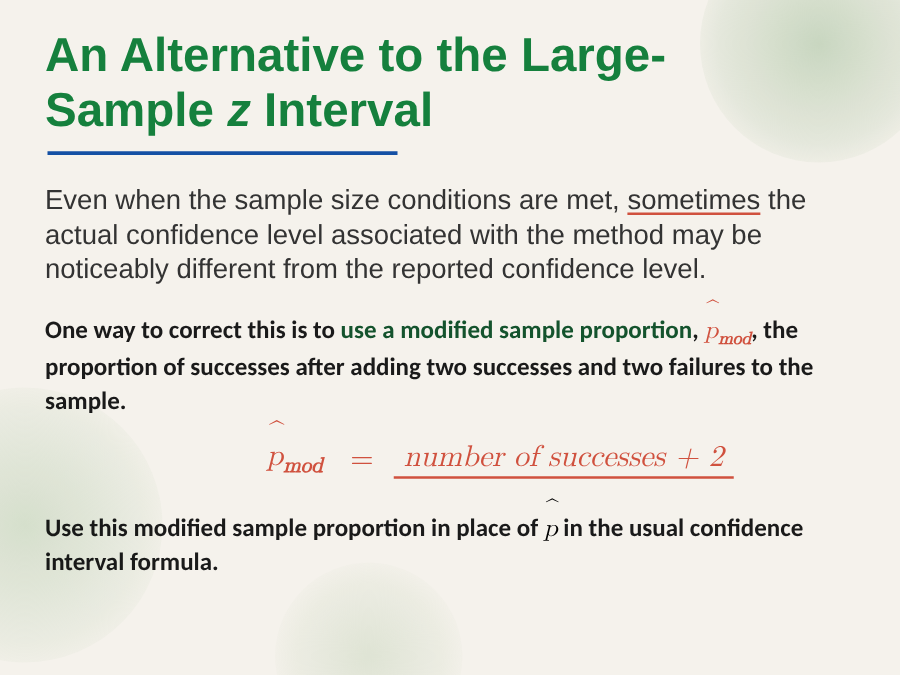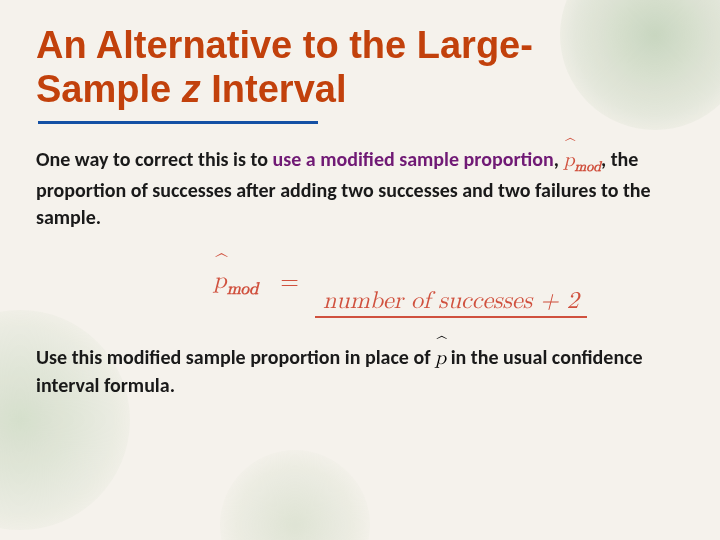--- a/index.html
+++ b/index.html
@@ -28,21 +28,21 @@
   .d1 { left: 560px; top: -60px; width: 190px; height: 190px;
         background: radial-gradient(circle at 50% 50%, rgba(190,214,188,0.7) 0%, rgba(190,214,188,0.25) 60%, rgba(190,214,188,0) 80%); }
   .d2 { left: -90px;  top: 310px; width: 220px; height: 220px;
         background: radial-gradient(circle at 50% 50%, rgba(200,222,198,0.6) 0%, rgba(200,222,198,0.2) 60%, rgba(200,222,198,0) 80%); }
   .d3 { left: 220px;  top: 450px; width: 150px; height: 150px;
         background: radial-gradient(circle at 50% 50%, rgba(210,226,205,0.5) 0%, rgba(210,226,205,0.2) 55%, rgba(210,226,205,0) 78%); }
 
   .title {
     font-size: 38px;
     line-height: 1.15;
-    color: #c2410c;
+    color: #15803d;
     margin: 0 0 10px 0;
   }
   .title .z { font-style: italic; }
   .title-underline {
     width: 280px;
     height: 0;
     border-top: 3px solid #1450a4;
     margin: 2px 0 22px 2px;
   }
 
@@ -60,21 +60,21 @@
   }
 
   .para2, .para4 {
     font-size: 20px;
     font-family: Calibri, "Segoe UI", Arial, sans-serif;
     font-weight: 600;
     color: #1a1a1a;
     line-height: 1.35;
     margin-bottom: 14px;
   }
-  .redish { color: #701a75; }
+  .redish { color: #14532d; }
 
   
   .phat {
     font-style: italic;
     font-family: "Cambria Math", "Latin Modern Math", serif;
     font-weight: normal;
     position: relative;
     display: inline-block;
     color: #d0513e;
   }
@@ -95,37 +95,40 @@
     color: #d0513e;
     font-size: 24px;
   }
   .formula .lhs { display: inline-block; vertical-align: middle; margin-right: 6px; }
   .formula .eq  { display: inline-block; vertical-align: middle; margin: 0 8px; font-style: normal; }
   .frac {
     display: inline-block;
     vertical-align: middle;
     text-align: center;
   }
-  .frac .num, .frac .den { display: block; padding: 0 8px; margin-top: 40px; }
+  .frac .num, .frac .den { display: block; padding: 0 8px; }
   .frac .num { border-bottom: 2px solid #d0513e; }
 </style>
 </head>
 <body>
 
 <div class="slide">
   <div class="deco d1"></div>
   <div class="deco d2"></div>
   <div class="deco d3"></div>
 
   <h1 class="title">
     <span>An Alternative to the Large-</span><br>
     <span>Sample </span><span class="z">z</span><span> Interval</span>
   </h1>
   <div class="title-underline"></div>
 
+  <div class="para1">
+    <span>Even when the sample size conditions are met, </span><span class="em">sometimes</span><span> the actual confidence level associated with the method may be noticeably different from the reported confidence level.</span>
+  </div>
 
   <div class="para2">
     <span>One way to correct this is to </span><span class="redish">use a modified sample proportion</span><span>, </span><span class="phat"><span class="hat">^</span><span>p</span><sub class="sub">mod</sub></span><span>, the proportion of successes after adding two successes and two failures to the sample.</span>
   </div>
 
   <div class="formula">
     <span class="lhs">
       <span class="phat"><span class="hat">^</span><span>p</span><sub class="sub">mod</sub></span>
     </span>
     <span class="eq">=</span>

